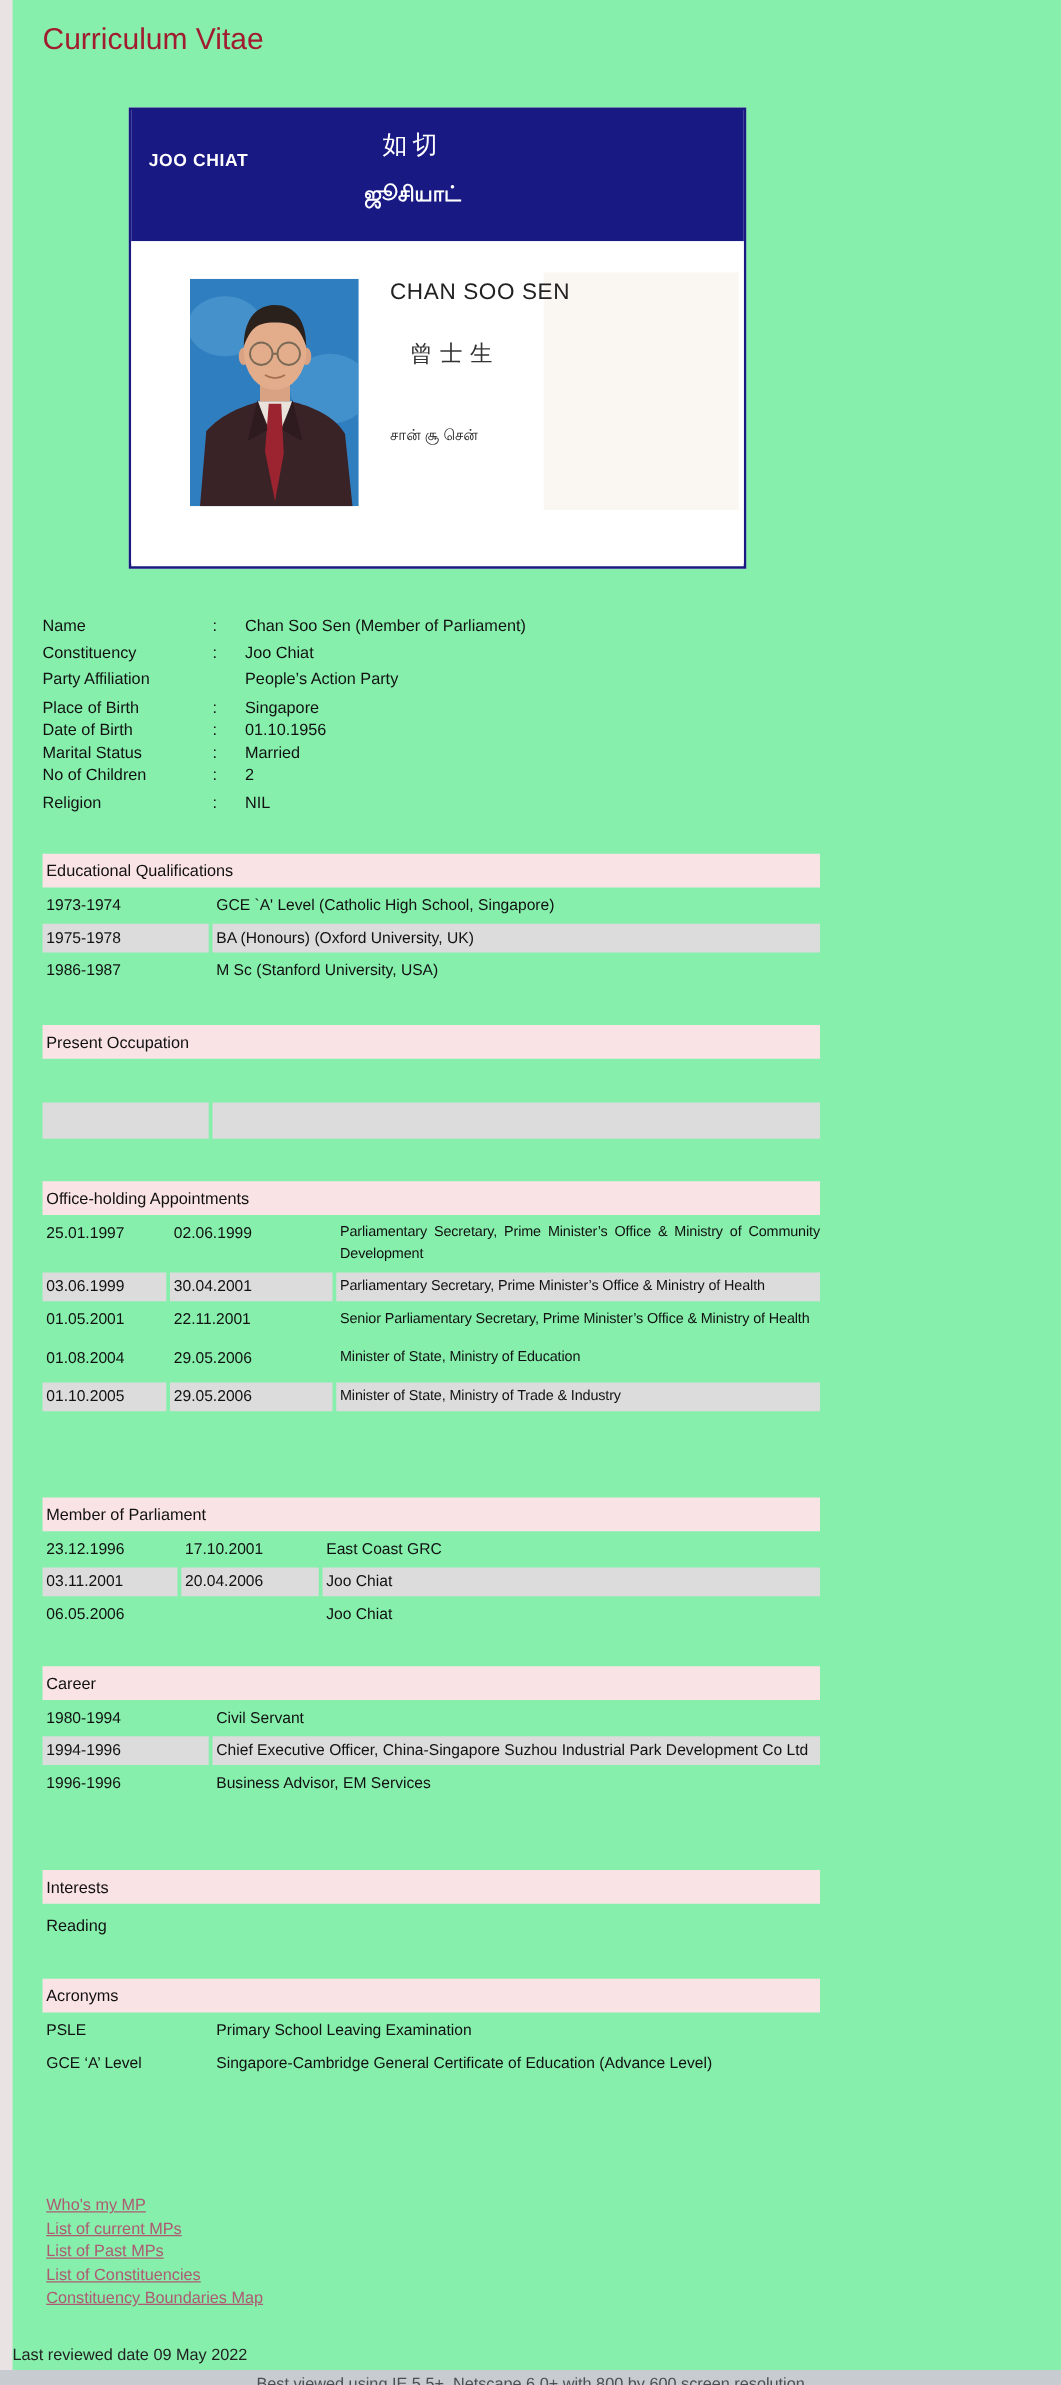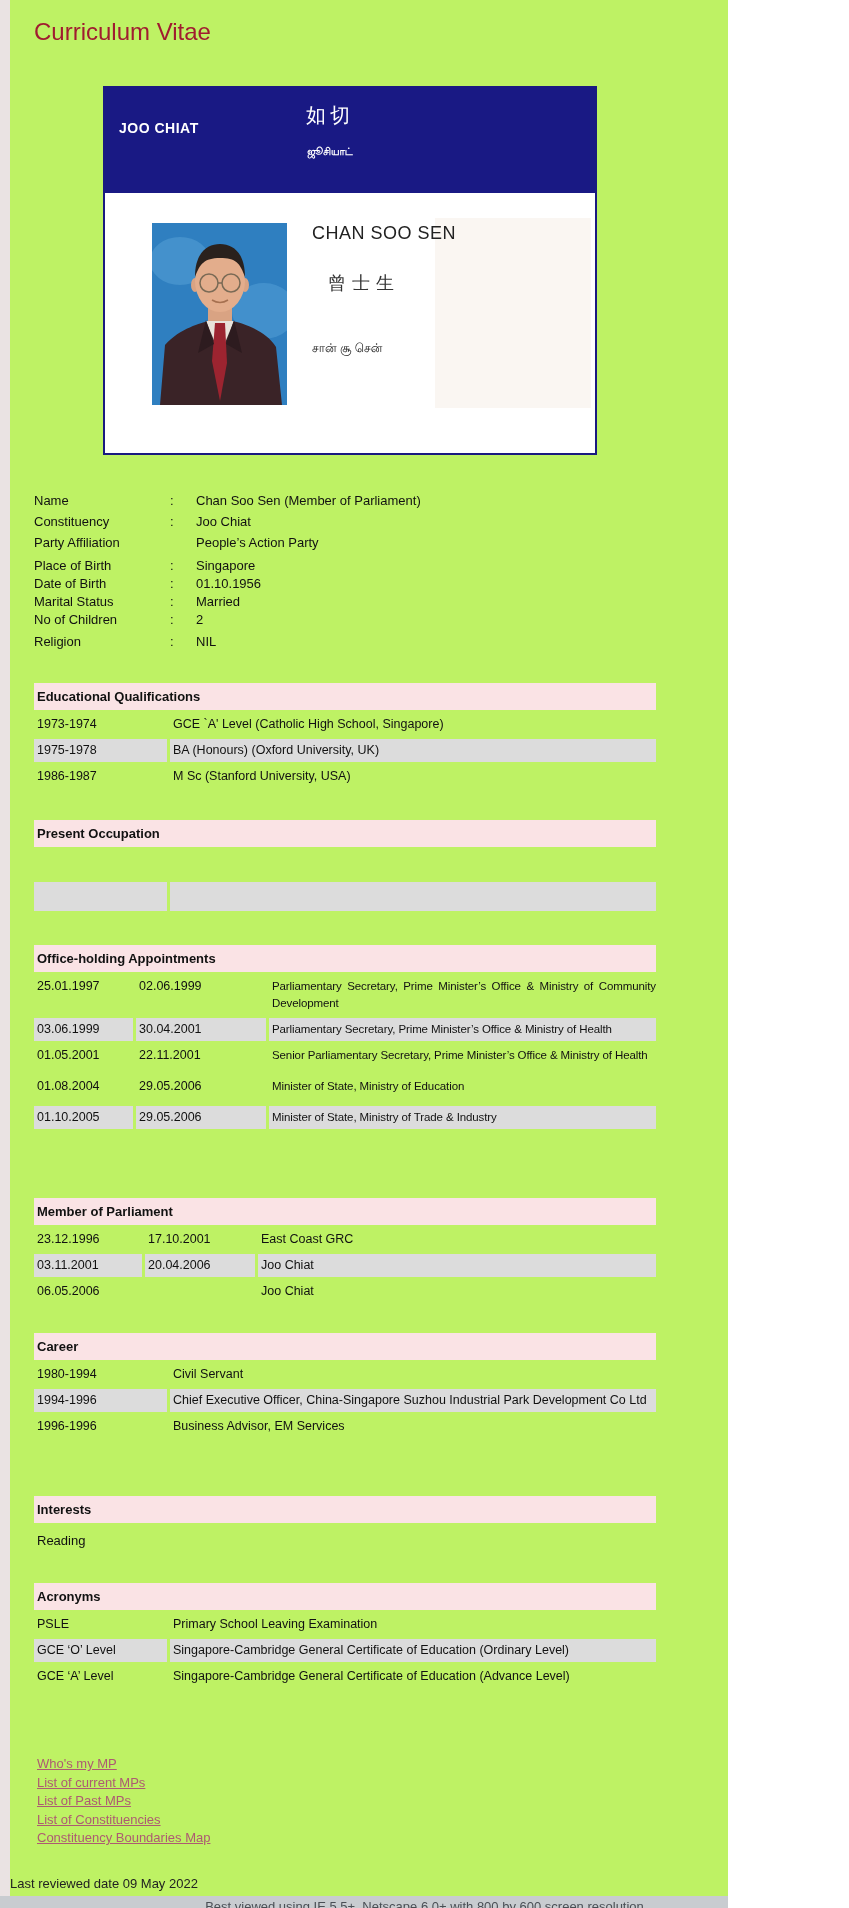--- a/index.html
+++ b/index.html
@@ -1,52 +1,52 @@
 <!DOCTYPE html>
 <html><head>
 <meta charset="utf-8">
 <style>
   * { margin:0; padding:0; box-sizing:border-box; }
   body { background:#fff; }
   #page {
-    position:relative; width:728px; height:1908px; overflow:hidden;
-    background:#bef264; font-family:"Liberation Sans", sans-serif; color:#111;
+    position:relative; width:849px; height:1908px; overflow:hidden;
+    background:#86efac; font-family:"Liberation Sans", sans-serif; color:#111;
   }
   .left-strip { position:absolute; left:0; top:0; width:10px; height:1908px; background:#EAE3E3; }
 
   .title { position:absolute; left:34px; top:18px; font-size:24px; font-weight:400; color:#A01C30; }
 
   
   .mp-card { position:absolute; left:103px; top:86px; width:494px; height:369px;
              border:2px solid #1A1A80; background:#fff; }
   .card-header { position:relative; width:100%; height:105px; background:#191984; }
   .c-en { position:absolute; left:14px; top:32px; color:#fff; font-weight:bold; font-size:14px; letter-spacing:0.5px; }
   .c-zh { position:absolute; left:0; right:40px; top:14px; text-align:center; color:#fff; font-size:20px; letter-spacing:4px; }
-  .c-ta { position:absolute; left:0; right:40px; top:58px; text-align:center; color:#fff; font-size:10px; font-weight:bold; }
+  .c-ta { position:absolute; left:0; right:40px; top:58px; text-align:center; color:#fff; font-size:17px; font-weight:bold; }
   .card-body { position:relative; width:100%; height:258px; background:#fff;text-align:center; }
   .right-tint { position:absolute; left:330px; top:25px; width:156px; height:190px; background:#FAF6F2; }
   .photo { position:absolute; left:47px; top:30px; width:135px; height:182px; }
   .photo svg { display:block; width:135px; height:182px; }
   .names { position:absolute; left:207px; top:0; width:280px; }
   .n-en { position:absolute; left:0; top:30px; font-size:18px; color:#222; letter-spacing:0.5px; white-space:nowrap; }
   .n-zh { position:absolute; left:16px; top:78px; font-size:18px; color:#333; letter-spacing:6px; white-space:nowrap; }
   .n-ta { position:absolute; left:0; top:148px; font-size:12px; color:#222; white-space:nowrap; }
 
   
   .details { position:absolute; left:34px; top:490px; width:600px; }
   .d-row { display:flex; font-size:13px; line-height:21px; }
   .d-row.compact { line-height:18px;justify-content:center; }
   .d-row.gap { margin-top:4px; }
   .d-label { width:136px; flex:none; }
   .d-colon { width:26px; flex:none; }
   .d-value { flex:1; }
 
   
   .tbl { position:absolute; left:34px; width:622px; }
-  .tbl-h { background:#FAE3E5; font-weight:bold; font-size:13px; line-height:17px; padding:5px 3px; color:#111; }
+  .tbl-h { background:#FAE3E5; font-weight:normal; font-size:13px; line-height:17px; padding:5px 3px; color:#111; }
   .row { display:flex; margin-top:3px; }
   .cell { padding:3px 6px 3px 3px; font-size:12.5px; line-height:17px; background:transparent; }
   .row .cell + .cell { margin-left:3px; }
   .row.alt .cell { background:#DCDCDC; }
   .cflex { flex:1; }
   .w136 { width:133px; flex:none; }       
   .a1 { width:99px; flex:none; }          
   .a2 { width:130px; flex:none; }         
   .a3 { flex:1; text-align:justify; font-size:11.5px; letter-spacing:-0.1px; padding:3px 0 3px 3px; }
   .m1 { width:108px; flex:none; }         
@@ -246,24 +246,20 @@
     <div class="tbl-h">Interests</div>
     <div class="plain-row">Reading</div>
   </section>
 
   <section class="tbl" style="top:1583px">
     <div class="tbl-h">Acronyms</div>
     <div class="row">
       <div class="cell w136">PSLE</div>
       <div class="cell cflex">Primary School Leaving Examination</div>
     </div>
-    <div class="row alt">
-      <div class="cell w136">GCE ‘O’ Level</div>
-      <div class="cell cflex">Singapore-Cambridge General Certificate of Education (Ordinary Level)</div>
-    </div>
     <div class="row">
       <div class="cell w136">GCE ‘A’ Level</div>
       <div class="cell cflex">Singapore-Cambridge General Certificate of Education (Advance Level)</div>
     </div>
   </section>
 
   <div class="links">
     <a href="#">Who's my MP</a>
     <a href="#">List of current MPs</a>
     <a href="#">List of Past MPs</a>

